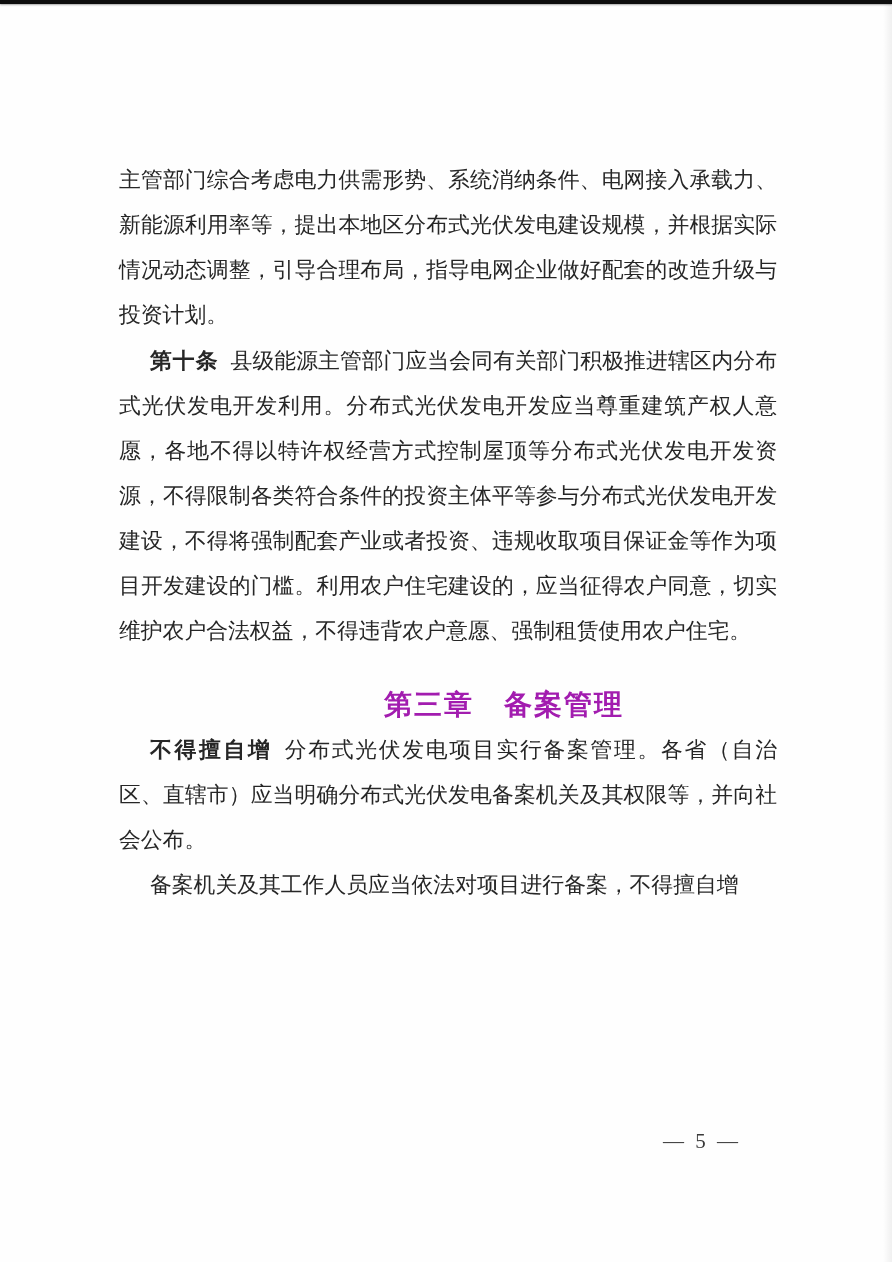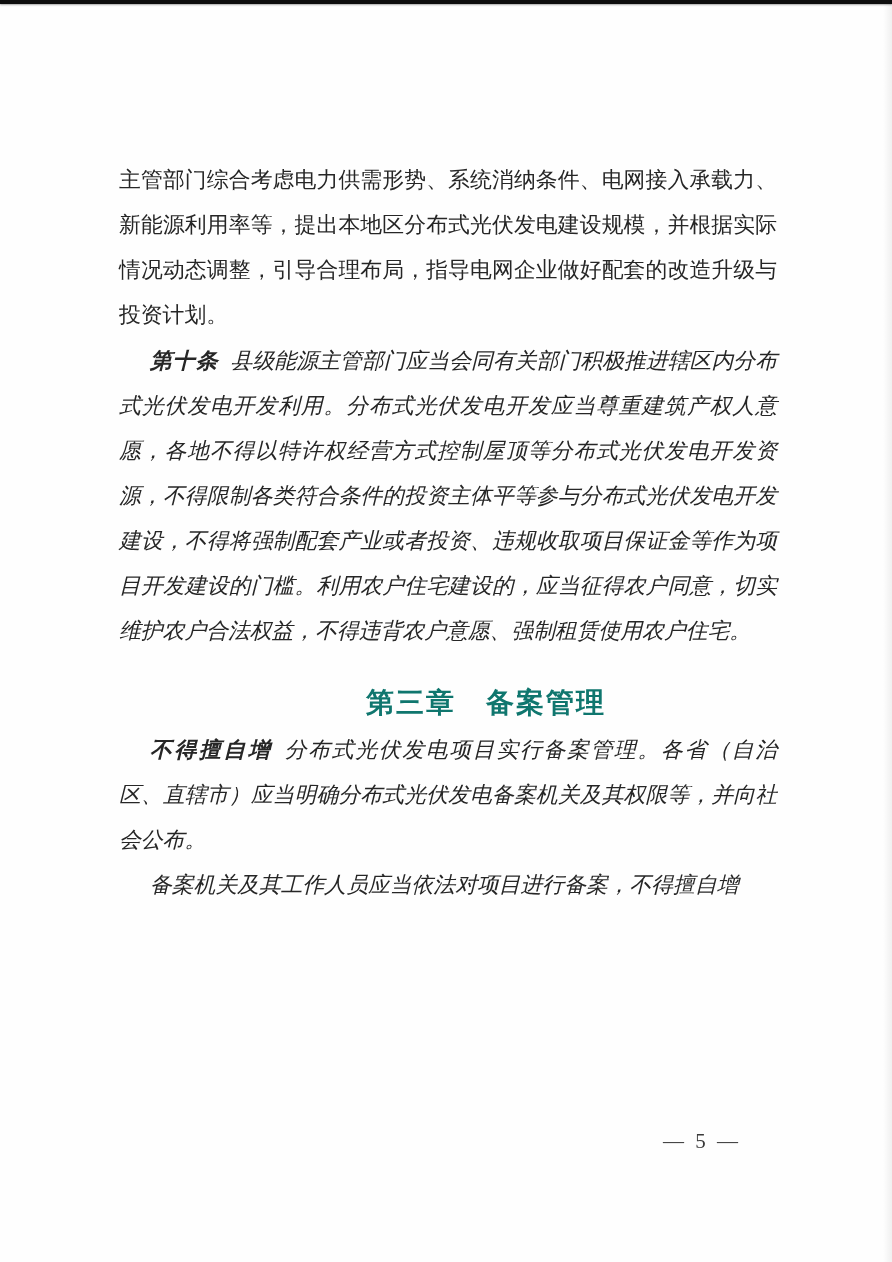--- a/index.html
+++ b/index.html
@@ -42,39 +42,38 @@
     color: #262626;
     text-align: justify;
     text-justify: inter-character;
   }
   p.para {
     margin: 0;
     padding: 0;
   }
   p.indent {
     text-indent: 31px;
-    font-style: italic;
   }
   .lead {
     font-family: "Liberation Sans", "DejaVu Sans", sans-serif;
     font-weight: bold;
     margin-right: 12px;
     letter-spacing: 1px;
   }
   h2.chapter {
     margin: 28px 0 0 0;
     padding: 0;
-    font-family: Liberation Mono, monospace;
+    font-family: Liberation Serif, serif;
     font-size: 28px;
     font-weight: bold;
     line-height: 45px;
     text-align: center;
-    color: #0f766e;
+    color: #a21caf;
     position: relative;
-    left: 38px;
+    left: 56px;
     letter-spacing: 2px;
   }
   .page-number {
     position: absolute;
     top: 1128px;
     left: 658px;
     width: 88px;
     text-align: center;
     font-size: 21px;
     line-height: 26px;

